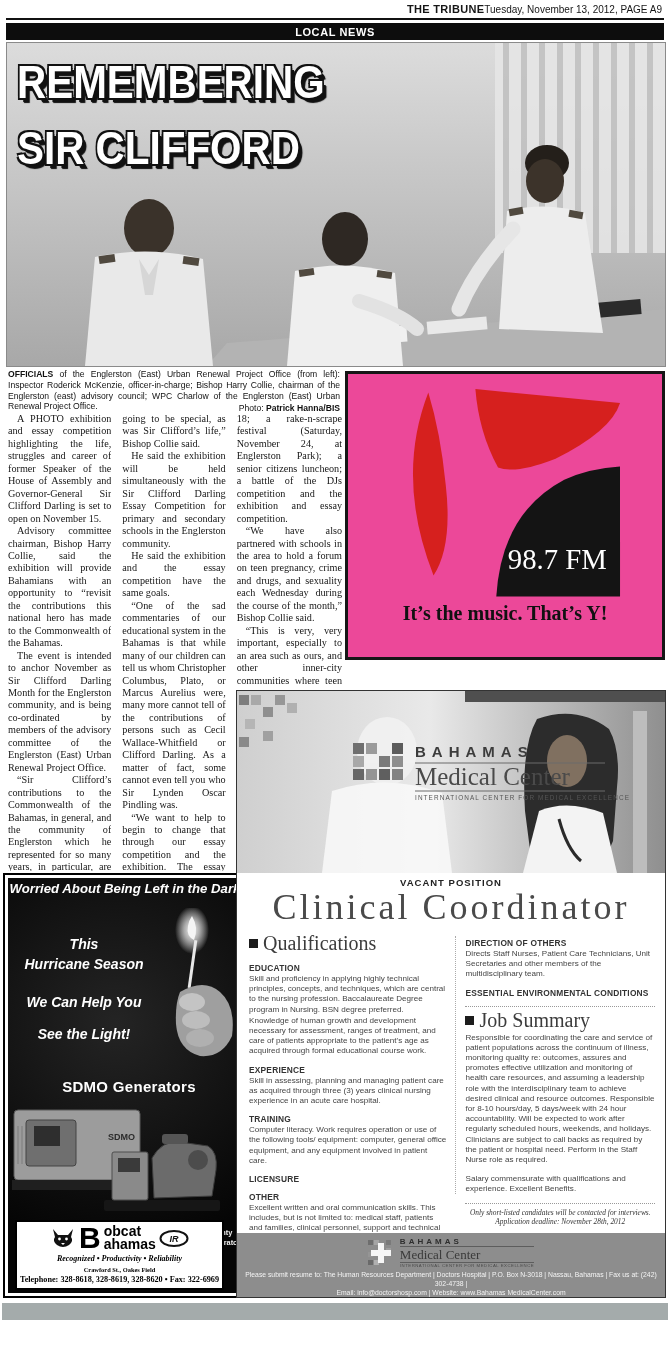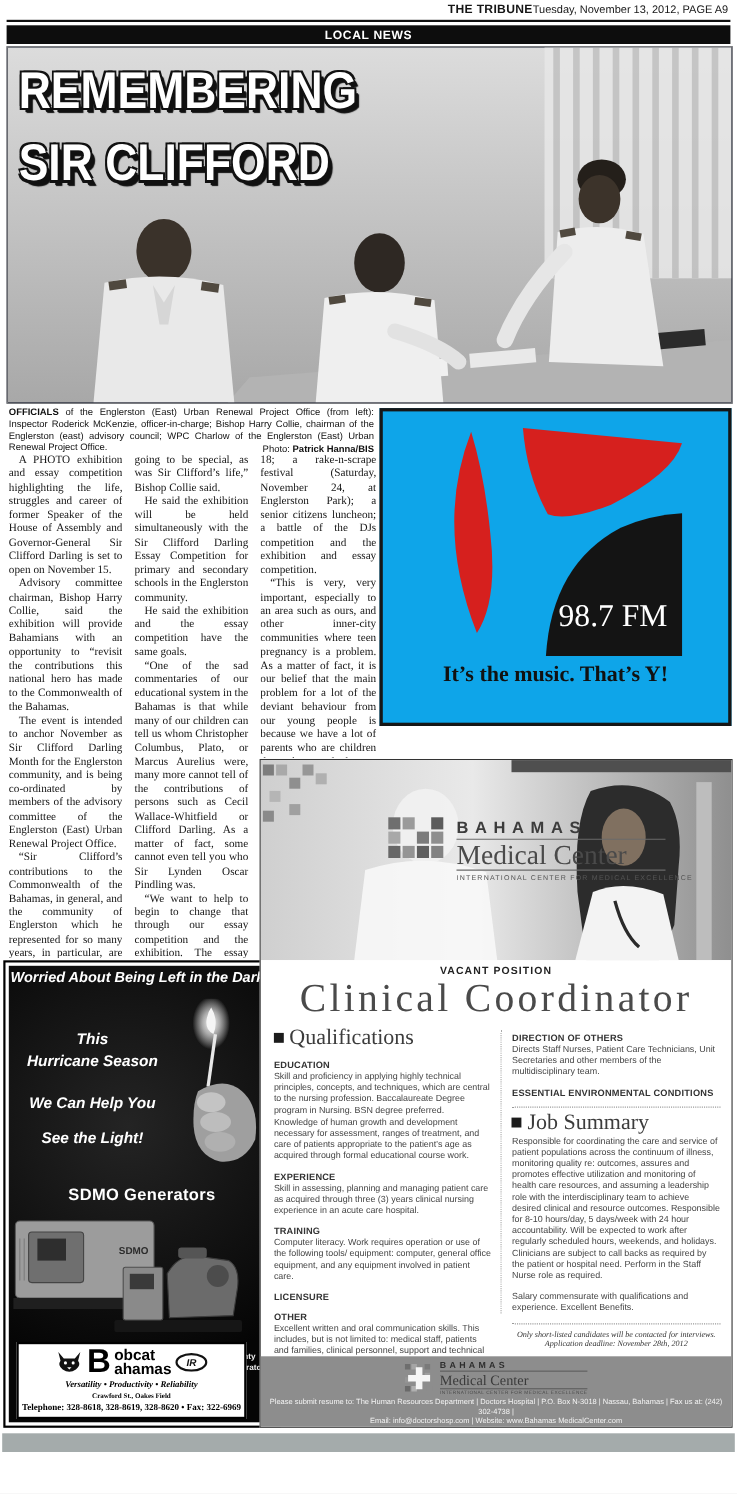--- a/index.html
+++ b/index.html
@@ -34,21 +34,21 @@
   .col{width:104px;overflow:hidden;}
   .col:last-child{width:106px;}
   .col0,.col1{height:458px;}
   .col2{height:276px;}
   .col p{margin:0;font-family:"Liberation Serif",serif;font-size:10.2px;line-height:12.45px;
          text-align:justify;text-indent:9px;color:#161616;}
   .col p.cont{text-indent:0;}
 
   
   .radio-ad{position:absolute;top:371px;left:345px;width:320px;height:289px;border:3px solid #161616;
-            background:#0ea5e9;box-sizing:border-box;text-align:center;}
+            background:#ec4899;box-sizing:border-box;text-align:center;}
   .radio-ad svg{display:block;margin:8px auto 0;}
   .radio-tag{font-family:"Liberation Serif",serif;font-weight:bold;font-size:20px;color:#111;margin-top:2px;}
 
   
   .gen-ad{position:absolute;top:873px;left:3px;width:252px;height:425px;box-sizing:border-box;
           border:2px solid #000;background:#fff;padding:3px;}
   .gen-inner{position:relative;width:100%;height:100%;background:radial-gradient(circle at 45% 35%,#242424,#050505 75%);overflow:hidden;}
   .gen-head{margin-top:3px;text-align:center;color:#fff;font-style:italic;font-weight:bold;font-size:13.2px;}
   .hurr{position:absolute;top:48px;left:6px;width:140px;text-align:center;color:#fff;font-style:italic;font-weight:bold;}
   .hurr .l1{font-size:14px;margin-top:10px;}
@@ -183,20 +183,21 @@
       </div>
     <div class="col col1">
         <p class="cont">going to be special, as was Sir Clifford’s life,” Bishop Collie said.</p>
         <p>He said the exhibition will be held simultaneously with the Sir Clifford Darling Essay Competition for primary and secondary schools in the Englerston community.</p>
         <p>He said the exhibition and the essay competition have the same goals.</p>
         <p>“One of the sad commentaries of our educational system in the Bahamas is that while many of our children can tell us whom Christopher Columbus, Plato, or Marcus Aurelius were, many more cannot tell of the contributions of persons such as Cecil Wallace-Whitfield or Clifford Darling. As a matter of fact, some cannot even tell you who Sir Lynden Oscar Pindling was.</p>
         <p>“We want to help to begin to change that through our essay competition and the exhibition. The essay competition will put them (students participating in the competition) to work; allow them get to know who our heroes are through research.”</p>
       </div>
     <div class="col col2">
         <p class="cont">18; a rake-n-scrape festival (Saturday, November 24, at Englerston Park); a senior citizens luncheon; a battle of the DJs competition and the exhibition and essay competition.</p>
+        <p>“We have also partnered with schools in the area to hold a forum on teen pregnancy, crime and drugs, and sexuality each Wednesday during the course of the month,” Bishop Collie said.</p>
         <p>“This is very, very important, especially to an area such as ours, and other inner-city communities where teen pregnancy is a problem. As a matter of fact, it is our belief that the main problem for a lot of the deviant behaviour from our young people is because we have a lot of parents who are children themselves and do not know how to raise children, which in turn helps to create some of the challenges we face,” Bishop Collie said.</p>
       </div>
   </div>
 
   <div class="radio-ad">
     <svg width="244" height="218" viewBox="0 0 280 250">
       <path d="M52,12 Q14,110 58,222 Q80,188 72,118 Q66,58 52,12 Z" fill="#d6201e"></path>
       <path d="M106,8 L272,24 Q262,56 198,88 Q152,106 132,98 Q110,58 106,8 Z" fill="#d6201e"></path>
       <path d="M130,246 Q136,150 208,112 Q238,99 272,97 L272,246 Z" fill="#141414"></path>
       <text x="200" y="215" text-anchor="middle" font-family="Liberation Serif,serif" font-size="33" fill="#ffffff">98.7 FM</text>
@@ -259,21 +260,21 @@
           <span class="bobcat-b">B</span>
           <span class="bobcat-stack">
             <div>obcat</div>
             <div>ahamas</div>
           </span>
           <svg width="30" height="17" viewBox="0 0 30 17">
             <ellipse cx="15" cy="8.5" rx="13.5" ry="7.5" fill="none" stroke="#111" stroke-width="2"></ellipse>
             <text x="15" y="12" text-anchor="middle" font-family="Liberation Sans,sans-serif" font-size="9" font-style="italic" font-weight="bold" fill="#111">IR</text>
           </svg>
         </div>
-        <div class="bobcat-slogan">Versatility   •   Productivity   •   Reliability</div>
+        <div class="bobcat-slogan">Recognized   •   Productivity   •   Reliability</div>
         <div class="bobcat-addr">Crawford St.,   Oakes Field</div>
         <div class="bobcat-phone">Telephone: 328-8618, 328-8619, 328-8620   •   Fax: 322-6969</div>
       </div>
     </div>
   </div>
 
   <div class="med-ad">
     <div class="med-banner">
       <svg width="428" height="182" viewBox="0 0 428 182">
         <defs>

